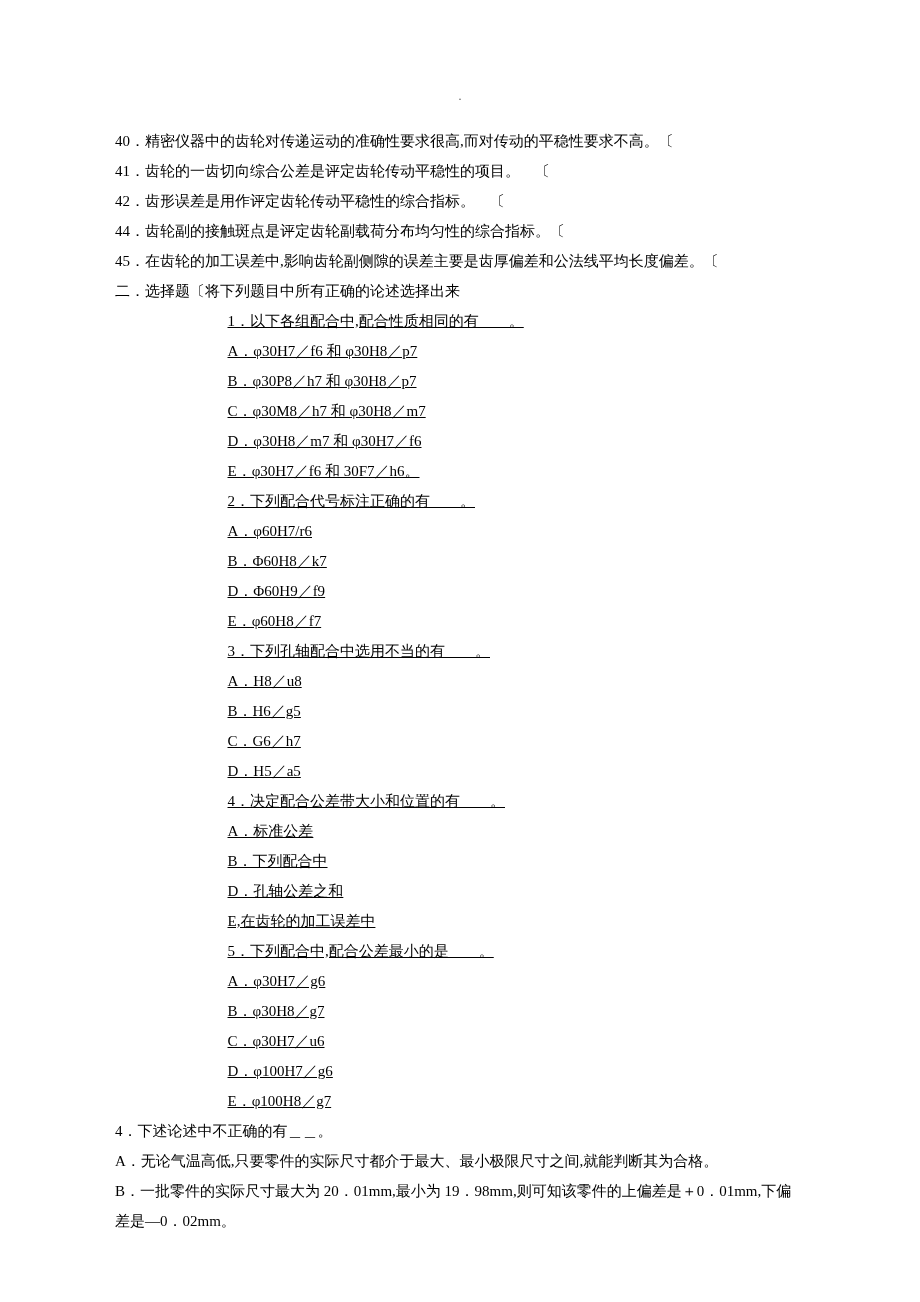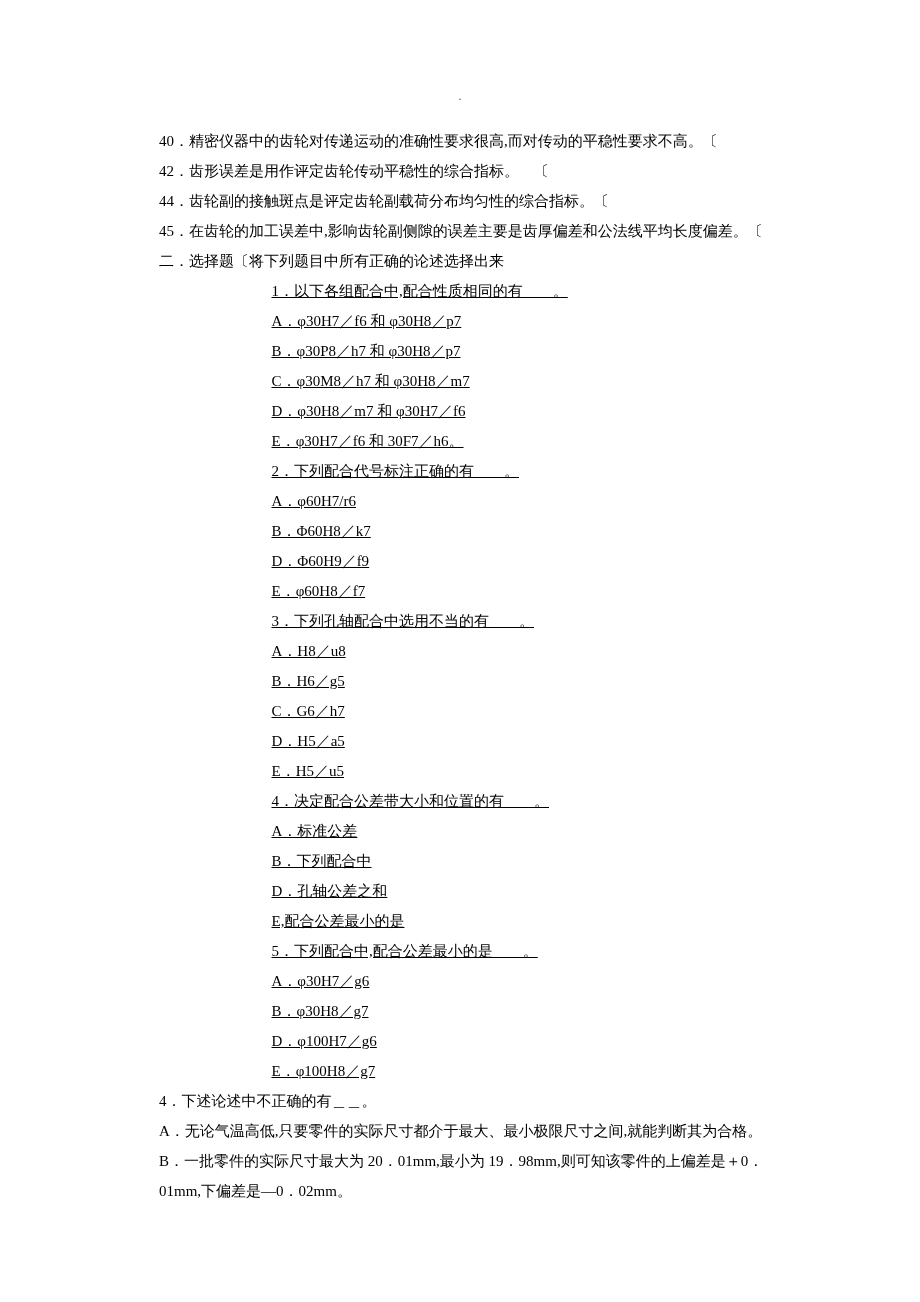--- a/index.html
+++ b/index.html
@@ -17,33 +17,33 @@
   }
   .top-dot, .bottom-dot {
     text-align: center;
     font-size: 12px;
     color: #555;
     line-height: 1;
   }
   .top-dot { margin-bottom: 24px; }
   .line {
     white-space: normal;
-    margin-left: 44px;
   }
   .indent1 { padding-left: 7.5em; text-decoration: underline; }
   .noindent { padding-left: 0; }
 </style>
 </head>
 <body>
 
 <div class="page">
 
   <div class="top-dot">.</div>
 
   <div class="line noindent">40．精密仪器中的齿轮对传递运动的准确性要求很高,而对传动的平稳性要求不高。〔</div>
+  <div class="line noindent">41．齿轮的一齿切向综合公差是评定齿轮传动平稳性的项目。　〔</div>
   <div class="line noindent">42．齿形误差是用作评定齿轮传动平稳性的综合指标。　〔</div>
   <div class="line noindent">44．齿轮副的接触斑点是评定齿轮副载荷分布均匀性的综合指标。〔</div>
   <div class="line noindent">45．在齿轮的加工误差中,影响齿轮副侧隙的误差主要是齿厚偏差和公法线平均长度偏差。〔</div>
 
   <div class="line noindent">二．选择题〔将下列题目中所有正确的论述选择出来</div>
 
   <div class="line indent1">1．以下各组配合中,配合性质相同的有＿＿。</div>
   <div class="line indent1">A．φ30H7／f6 和 φ30H8／p7</div>
   <div class="line indent1">B．φ30P8／h7 和 φ30H8／p7</div>
   <div class="line indent1">C．φ30M8／h7 和 φ30H8／m7</div>
@@ -54,31 +54,31 @@
   <div class="line indent1">A．φ60H7/r6</div>
   <div class="line indent1">B．Φ60H8／k7</div>
   <div class="line indent1">D．Φ60H9／f9</div>
   <div class="line indent1">E．φ60H8／f7</div>
 
   <div class="line indent1">3．下列孔轴配合中选用不当的有＿＿。</div>
   <div class="line indent1">A．H8／u8</div>
   <div class="line indent1">B．H6／g5</div>
   <div class="line indent1">C．G6／h7</div>
   <div class="line indent1">D．H5／a5</div>
-  <div class="line indent1">E．H5／u5</div>
 
   <div class="line indent1">4．决定配合公差带大小和位置的有＿＿。</div>
   <div class="line indent1">A．标准公差</div>
   <div class="line indent1">B．下列配合中</div>
   <div class="line indent1">D．孔轴公差之和</div>
-  <div class="line indent1">E,配合公差最小的是</div>
+  <div class="line indent1">E,在齿轮的加工误差中</div>
 
   <div class="line indent1">5．下列配合中,配合公差最小的是＿＿。</div>
   <div class="line indent1">A．φ30H7／g6</div>
   <div class="line indent1">B．φ30H8／g7</div>
+  <div class="line indent1">C．φ30H7／u6</div>
   <div class="line indent1">D．φ100H7／g6</div>
   <div class="line indent1">E．φ100H8／g7</div>
 
   <div class="line noindent">4．下述论述中不正确的有＿＿。</div>
   <div class="line noindent">A．无论气温高低,只要零件的实际尺寸都介于最大、最小极限尺寸之间,就能判断其为合格。</div>
   <div class="line noindent">B．一批零件的实际尺寸最大为 20．01mm,最小为 19．98mm,则可知该零件的上偏差是＋0．01mm,下偏差是—0．02mm。</div>
 
 </div>
 
 </body></html>

